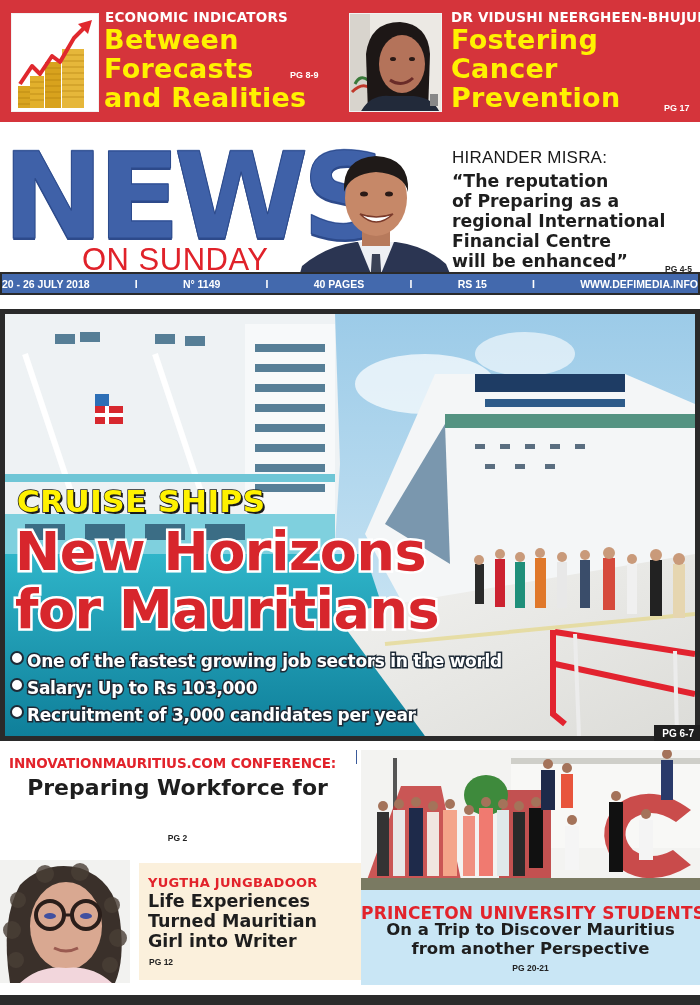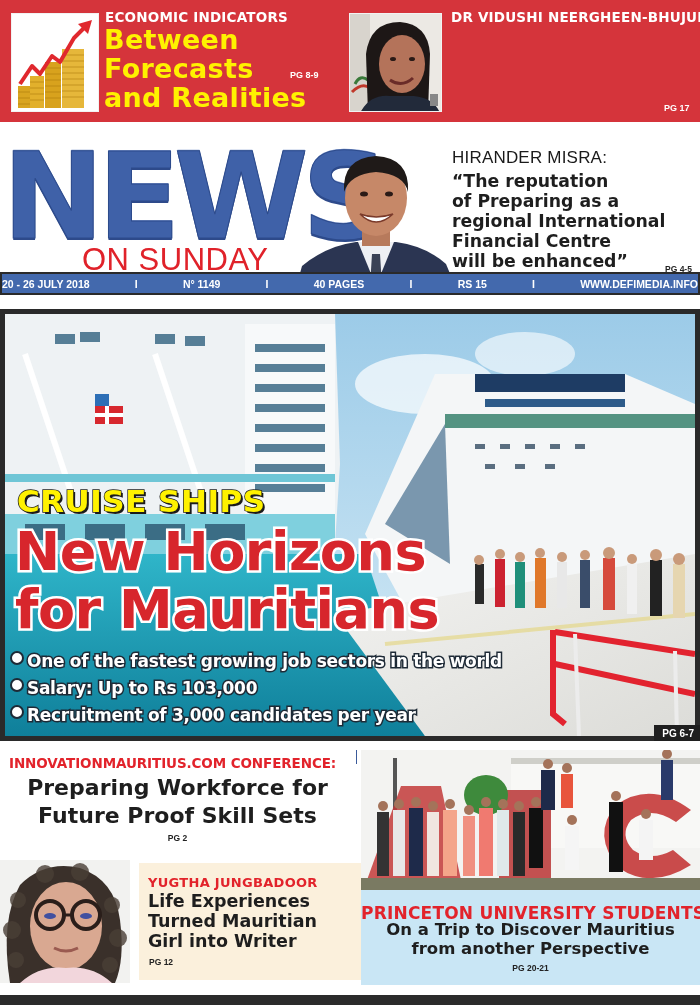--- a/index.html
+++ b/index.html
@@ -149,20 +149,25 @@
         <ellipse cx="52" cy="50" rx="23" ry="29" fill="#b4735a"></ellipse>
         <path d="M40 66 Q52 74 63 64" stroke="#6a2b28" stroke-width="3" fill="none"></path>
         <ellipse cx="43" cy="45" rx="3" ry="2" fill="#2a1a16"></ellipse>
         <ellipse cx="62" cy="45" rx="3" ry="2" fill="#2a1a16"></ellipse>
 
         <path d="M10 99 Q20 80 40 82 L64 82 Q84 84 90 99 Z" fill="#222a3a"></path>
         <rect x="80" y="80" width="8" height="12" fill="#888"></rect>
       </svg>
     </div>
     <div class="teaser-kicker">DR VIDUSHI NEERGHEEN-BHUJUN:</div>
+    <div class="teaser-headline">
+      <span class="teaser-line">Fostering</span>
+      <span class="teaser-line">Cancer</span>
+      <span class="teaser-line">Prevention</span>
+    </div>
     <div class="teaser-page">PG 17</div>
   </div>
 </div>
 
 <div class="masthead">
   <div class="logo-news">NEWS</div>
   <div class="logo-sunday">ON SUNDAY</div>
 
   <div class="hero-person">
     <svg width="160" height="142" viewBox="0 0 160 142">
@@ -338,21 +343,20 @@
   </div>
   <div class="cover-page">PG 6-7</div>
 </div>
 
 <div class="lower">
 
   <div>
     <div class="conf-kicker">INNOVATIONMAURITIUS.COM CONFERENCE:</div>
     <div class="conf-headline">
       <span class="conf-line">Preparing Workforce for</span>
-      <span class="conf-line">Future Proof Skill Sets</span>
     </div>
     <div class="conf-page">PG 2</div>
   </div>
 
   <div class="writer-photo">
     <svg width="130" height="123" viewBox="0 0 130 123">
       <rect width="130" height="123" fill="#f2f2f0"></rect>
 
       <path d="M10 123 Q0 60 20 25 Q45 0 80 8 Q115 20 120 60 Q125 100 115 123 Z" fill="#3a302a"></path>
       <g fill="#4a3f36" opacity="0.8">

